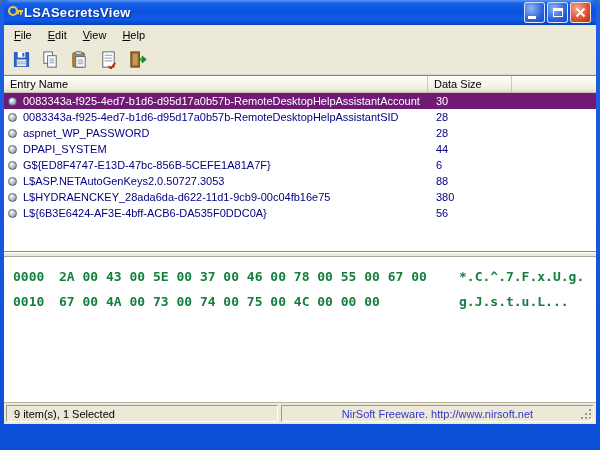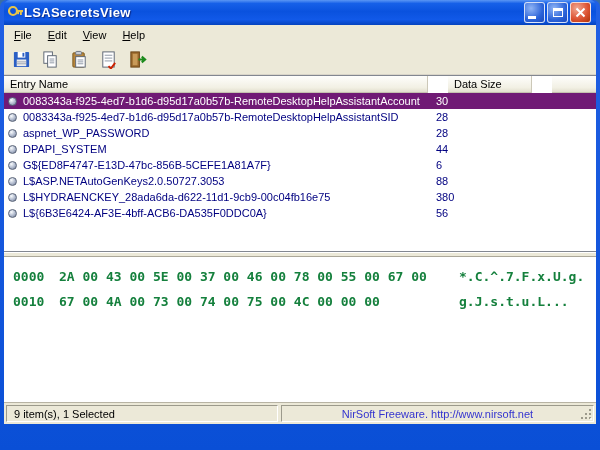--- a/index.html
+++ b/index.html
@@ -33,21 +33,21 @@
   .menubar{ height:20px; display:flex; align-items:center; padding-left:2px; }
   .menu-item{ padding:3px 8px; cursor:default; }
   .menu-item .acc{ text-decoration:underline; }
 
   .toolbar{ height:30px; display:flex; align-items:center; gap:4px; padding-left:5px;
     border-bottom:1px solid #D9D5C9; }
   .tool-btn{ width:25px; height:25px; display:flex; align-items:center; justify-content:center; border:1px solid transparent; }
 
   
   .listpane{ height:177px; background:#fff; border:1px solid #828790; border-left:none; border-right:none; overflow:hidden;}
-  .lv-header{ height:17px; display:flex;gap:20px; }
+  .lv-header{ height:17px; display:flex; }
   .hcell{ background:linear-gradient(#FEFEFC,#F2F0E4 72%,#E2DfCE); border-right:1px solid #CCC8B8;
     border-bottom:1px solid #C5C1B0; padding:2px 0 0 6px; white-space:nowrap; overflow:hidden;}
   .hc-name{ width:424px; }
   .hc-size{ width:84px; }
   .hc-fill{ flex:1; border-right:none; }
   .lv-row{ height:16px; display:flex; align-items:center; color:#000080; white-space:nowrap;}
   .lv-row .cell-name{ width:424px; display:flex; align-items:center; overflow:hidden;}
   .lv-row .cell-size{ padding-left:8px; }
   .lv-row.sel{ background:#701a75; color:#fff; }
   .bullet{ width:9px; height:9px; border-radius:50%; flex:0 0 9px;

